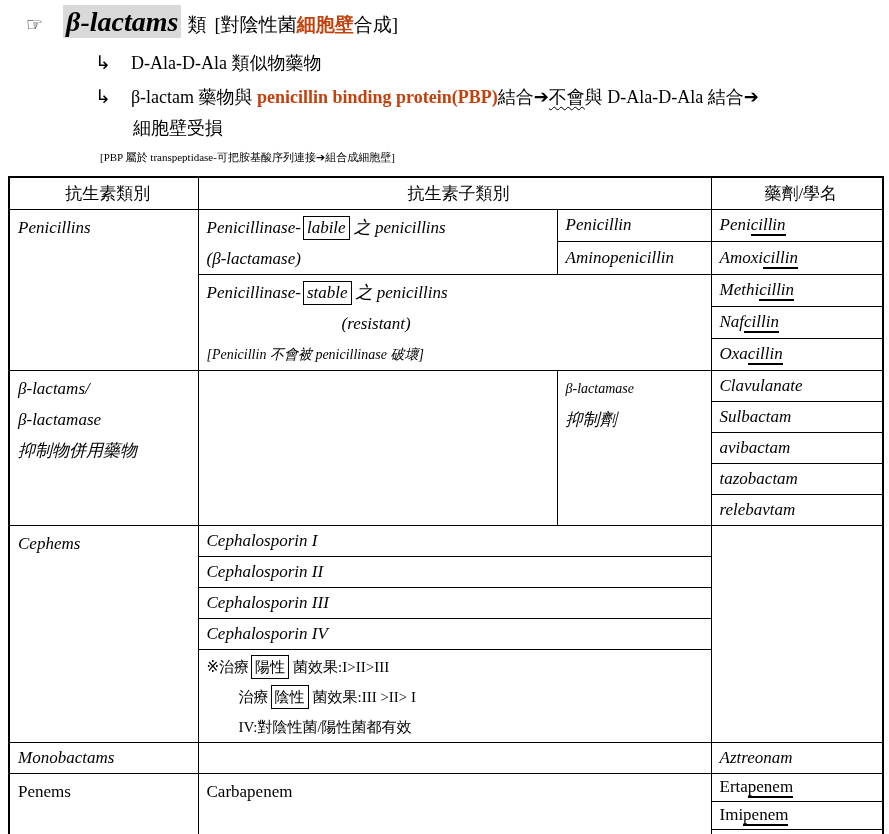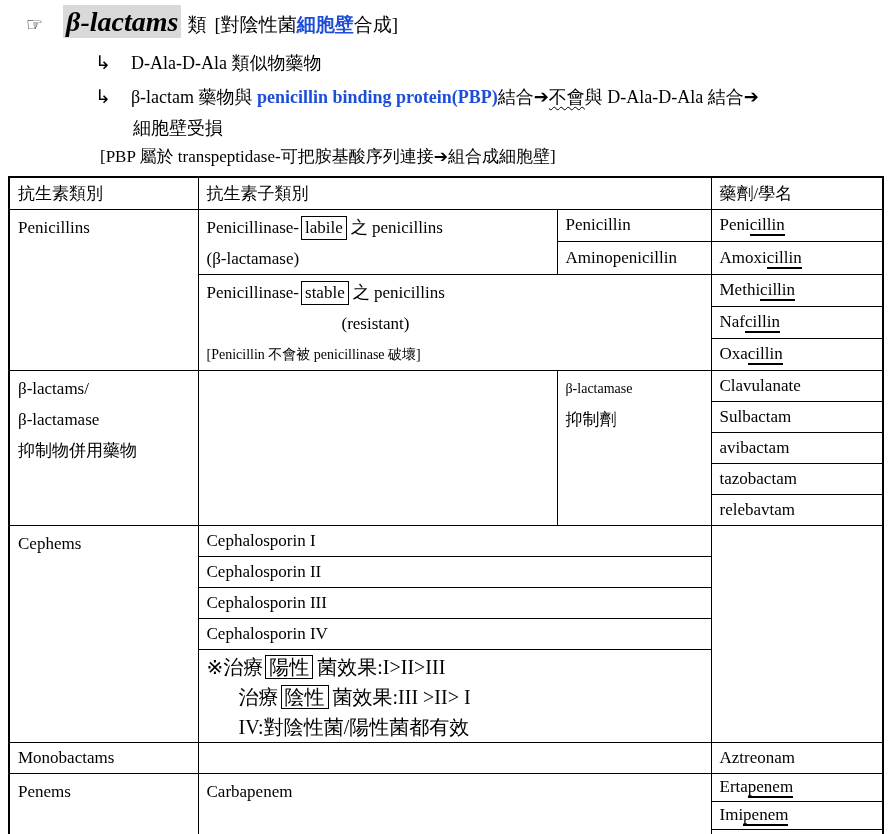--- a/index.html
+++ b/index.html
@@ -7,46 +7,46 @@
     width:889px;height:834px;overflow:hidden;background:#ffffff;color:#000;
     font-family:"Liberation Serif","DejaVu Serif","DejaVu Sans",serif;
   }
   .intro{padding-top:7px;}
   .iline{line-height:26px;font-size:18px;}
   .l1{margin:2px 0 0 26px;font-size:19px;}
   .pointer-ico{font-family:"DejaVu Sans",sans-serif;font-size:19px;margin-right:20px;}
   .title-hl{font-weight:bold;font-style:italic;background:#d9d9d9;padding:1px 3px;font-size:28px;}
   .title-suffix{margin-left:6px;}
   .bracket{margin-left:8px;}
-  .red{color:#1d4ed8;text-align:right;}
+  .red{color:#c2410c;text-align:right;}
   .bold{font-weight:bold;}
   .l2{margin:11px 0 0 95px;}
   .sub-ico{font-family:"DejaVu Sans",sans-serif;font-size:19px;margin-right:20px;}
   .l3{margin:7px 0 0 95px;}
   .l4{margin:5px 0 0 133px;}
-  .l5{margin:3px 0 0 100px;font-size:17px;}
+  .l5{margin:3px 0 0 100px;font-size:11px;}
   .wavy{text-decoration:underline wavy 1px #000;text-underline-offset:3px;}
   
   table{border-collapse:collapse;table-layout:fixed;margin:6px 0 0 8px;width:874px;
         border:2px solid #000;}
   td{border:1px solid #000;padding:0 0 0 8px;font-size:17px;vertical-align:middle;
      overflow:hidden;}
-  tr.h32{height:32px;}
-  tr.h31{height:31px;}
+  tr.h32{height:32px;text-align:center;}
+  tr.h31{height:31px;font-style:italic;}
   tr.notes{height:92px;}
   tr.h28{height:28px;}
   .vtop{vertical-align:top;padding-top:2px;line-height:31px;}
   .boxed{border:1px solid #000;padding:0 3px;margin:0 4px 0 2px;display:inline-block;line-height:22px;}
   .und{border-bottom:2.5px solid #000;padding-bottom:0px;}
   .small{font-size:14px;}
   .resist-line{padding-left:135px;}
   .note-indent{padding-left:32px;}
   .sub-small{font-size:14px;}
   .cell-line{line-height:31px;}
-  .notes-line{line-height:30px;font-size:20px;}
+  .notes-line{line-height:30px;font-size:15px;}
 </style>
 </head>
 <body>
 
 <div class="intro">
   <div class="iline l1">
     <span class="pointer-ico">☞</span><span class="title-hl">β-lactams</span><span class="title-suffix">類</span><span class="bracket"><span>[對陰性菌</span><span class="red bold">細胞壁</span><span>合成]</span></span>
   </div>
   <div class="iline l2">
     <span class="sub-ico">↳</span><span>D-Ala-D-Ala 類似物藥物</span>

